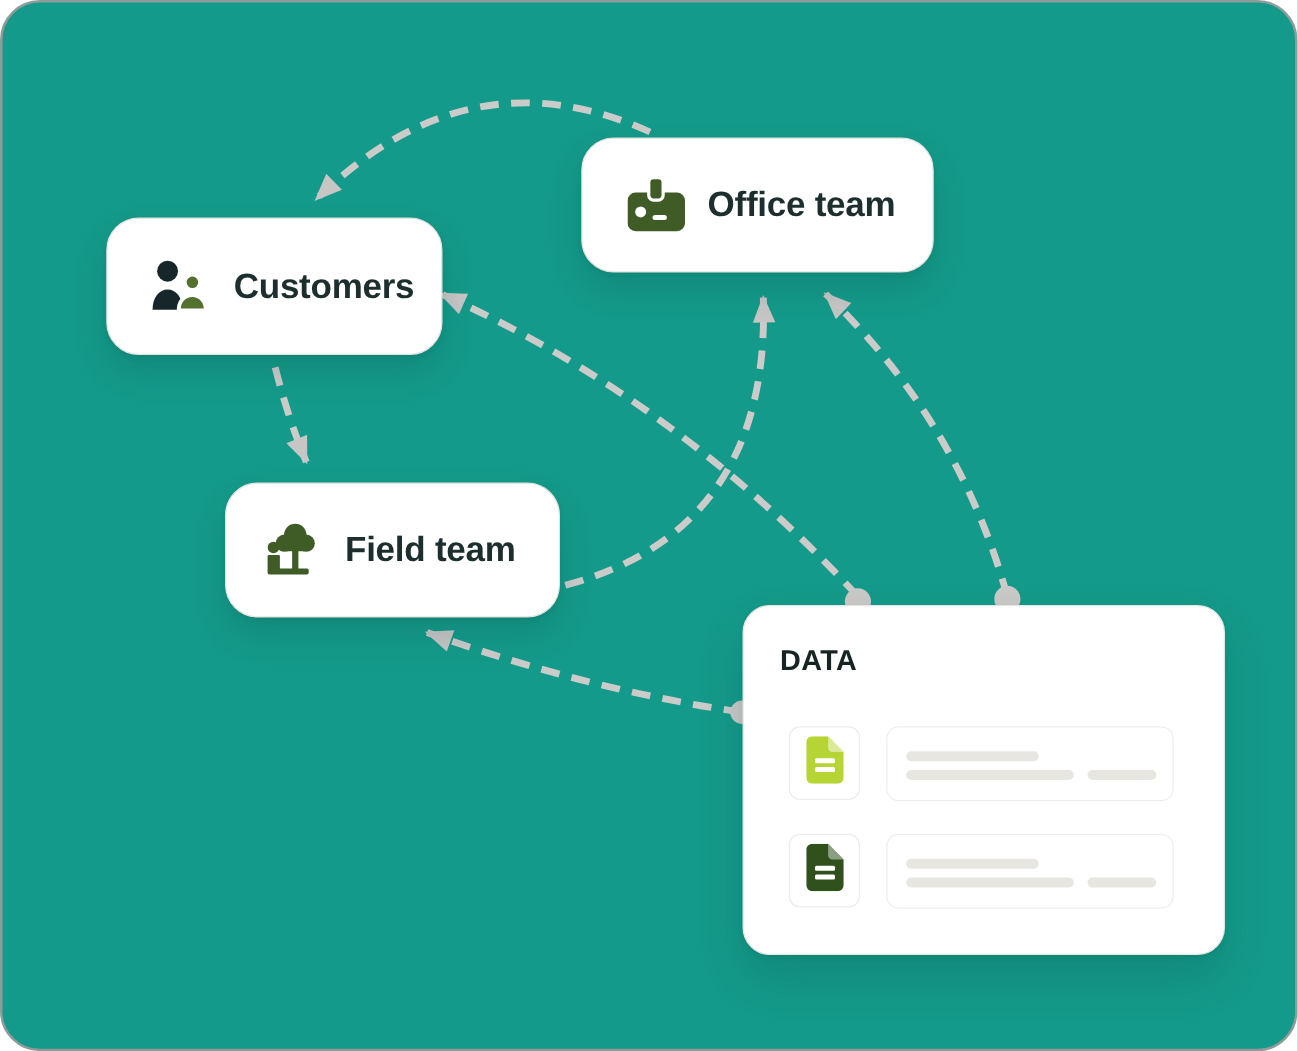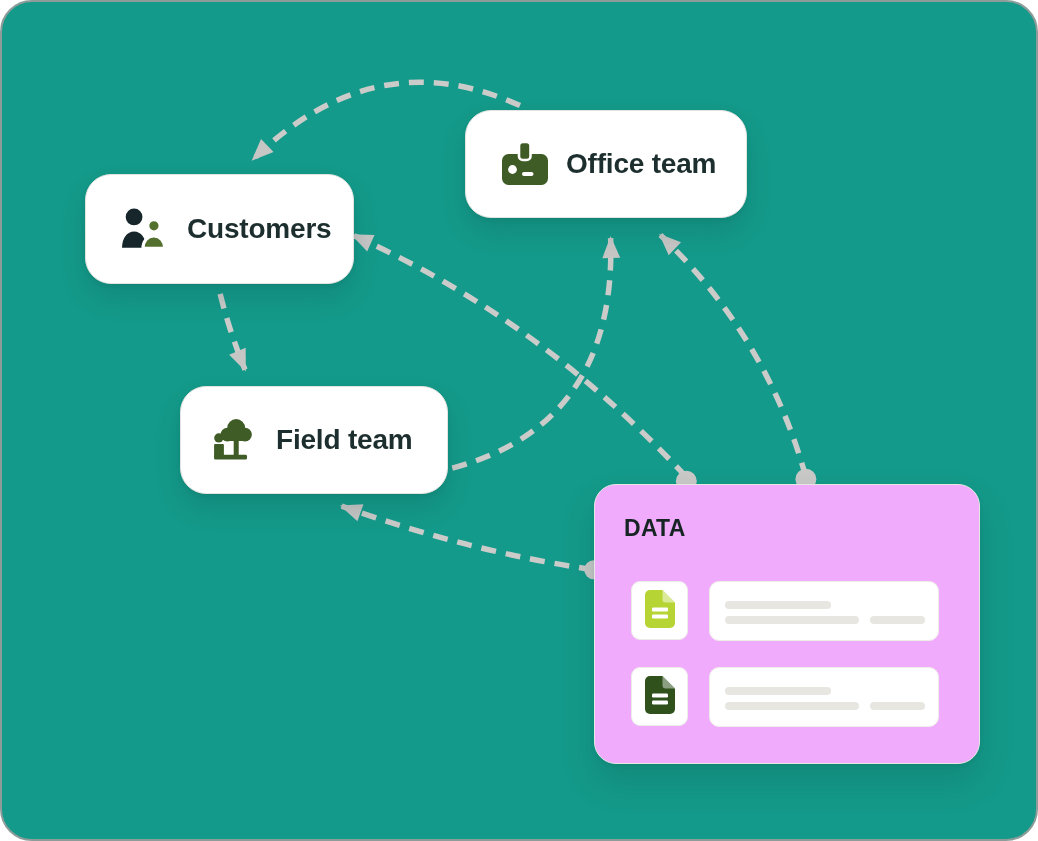--- a/index.html
+++ b/index.html
@@ -56,21 +56,21 @@
   #card-customers { left: 59px;  top: 172px; width: 269px; height: 110px; padding-left: 35px; gap: 20px; margin-left: 24px; }
   #card-office    { left: 463px; top: 108px; width: 282px; height: 108px; padding-left: 36px; gap: 16px; }
   #card-field     { left: 178px; top: 384px; width: 268px; height: 108px; padding-left: 31px; gap: 16px; }
 
   .data-panel {
     position: absolute;
     z-index: 2;
     left: 592px; top: 482px;
     width: 386px; height: 280px;
     box-sizing: border-box;
-    background: #f0abfc;
+    background: #ffffff;
     border: 1px solid #e6e6e3;
     border-radius: 22px;
     box-shadow: 0 18px 34px rgba(12,59,52,0.18), 0 2px 4px rgba(12,59,52,0.08);
     text-align: right;
   }
   .panel-title {
     position: absolute;
     left: 29px; top: 30px;
     font-size: 23px;
     font-weight: 700;

